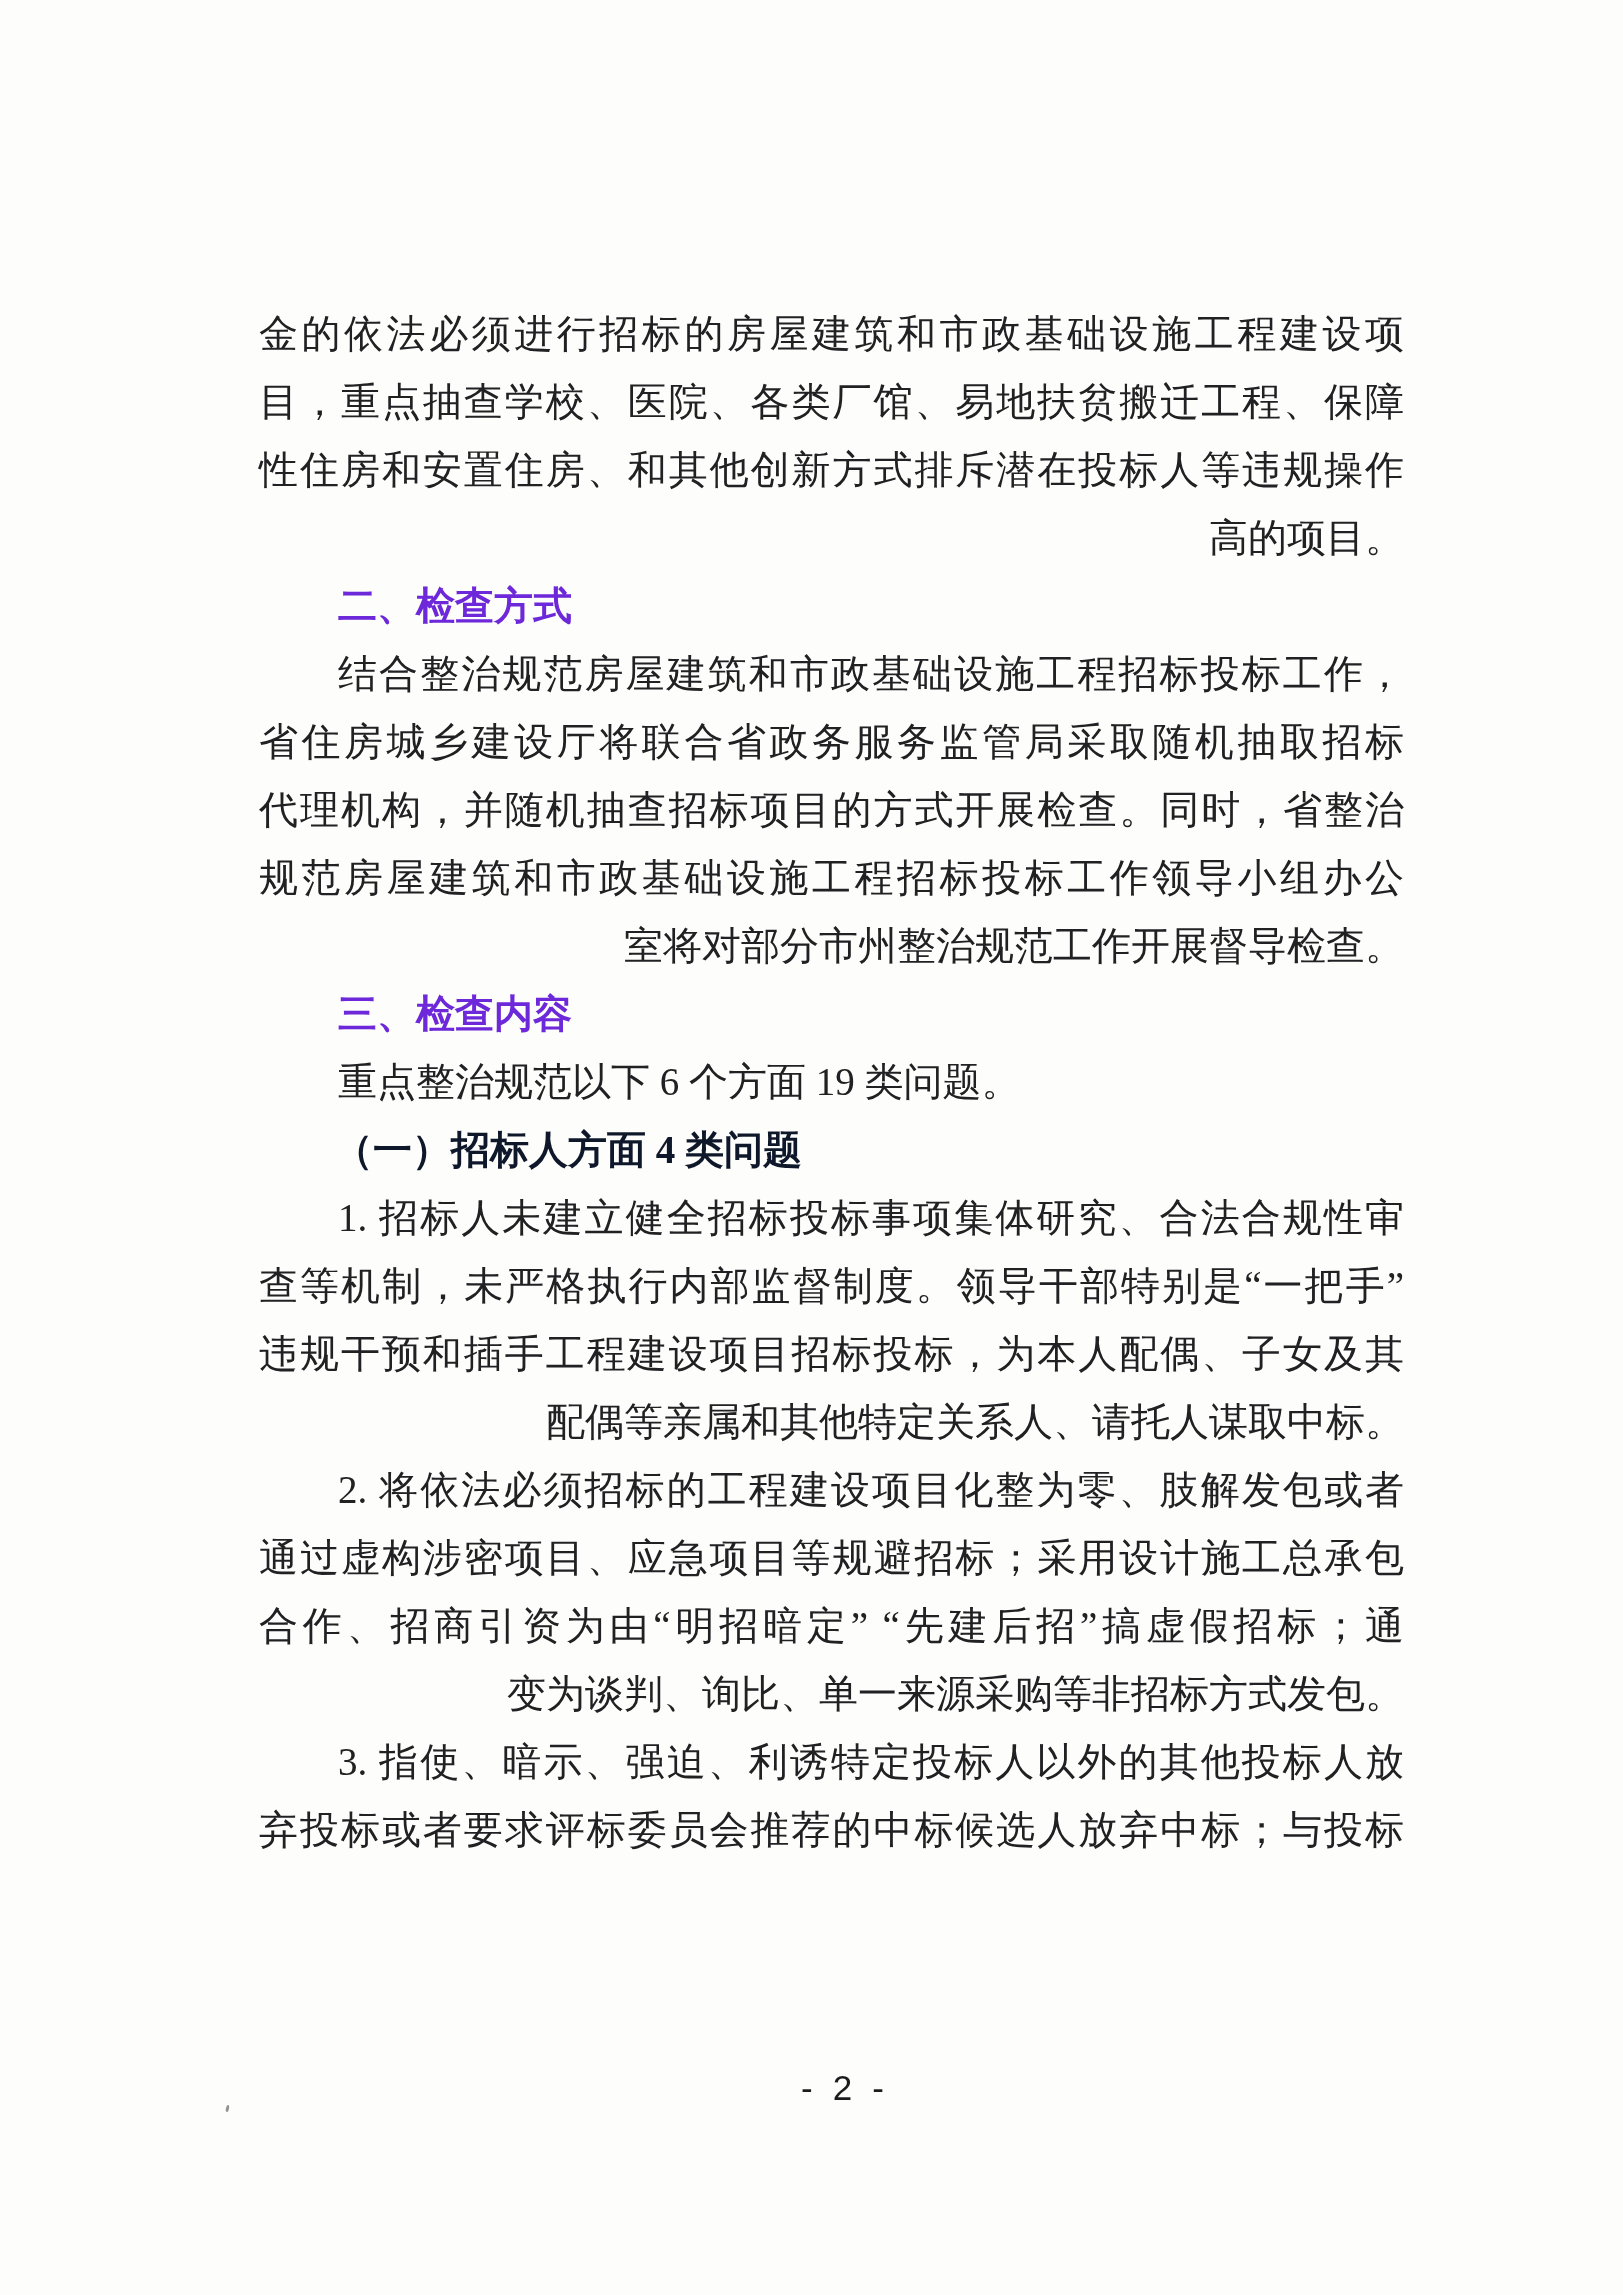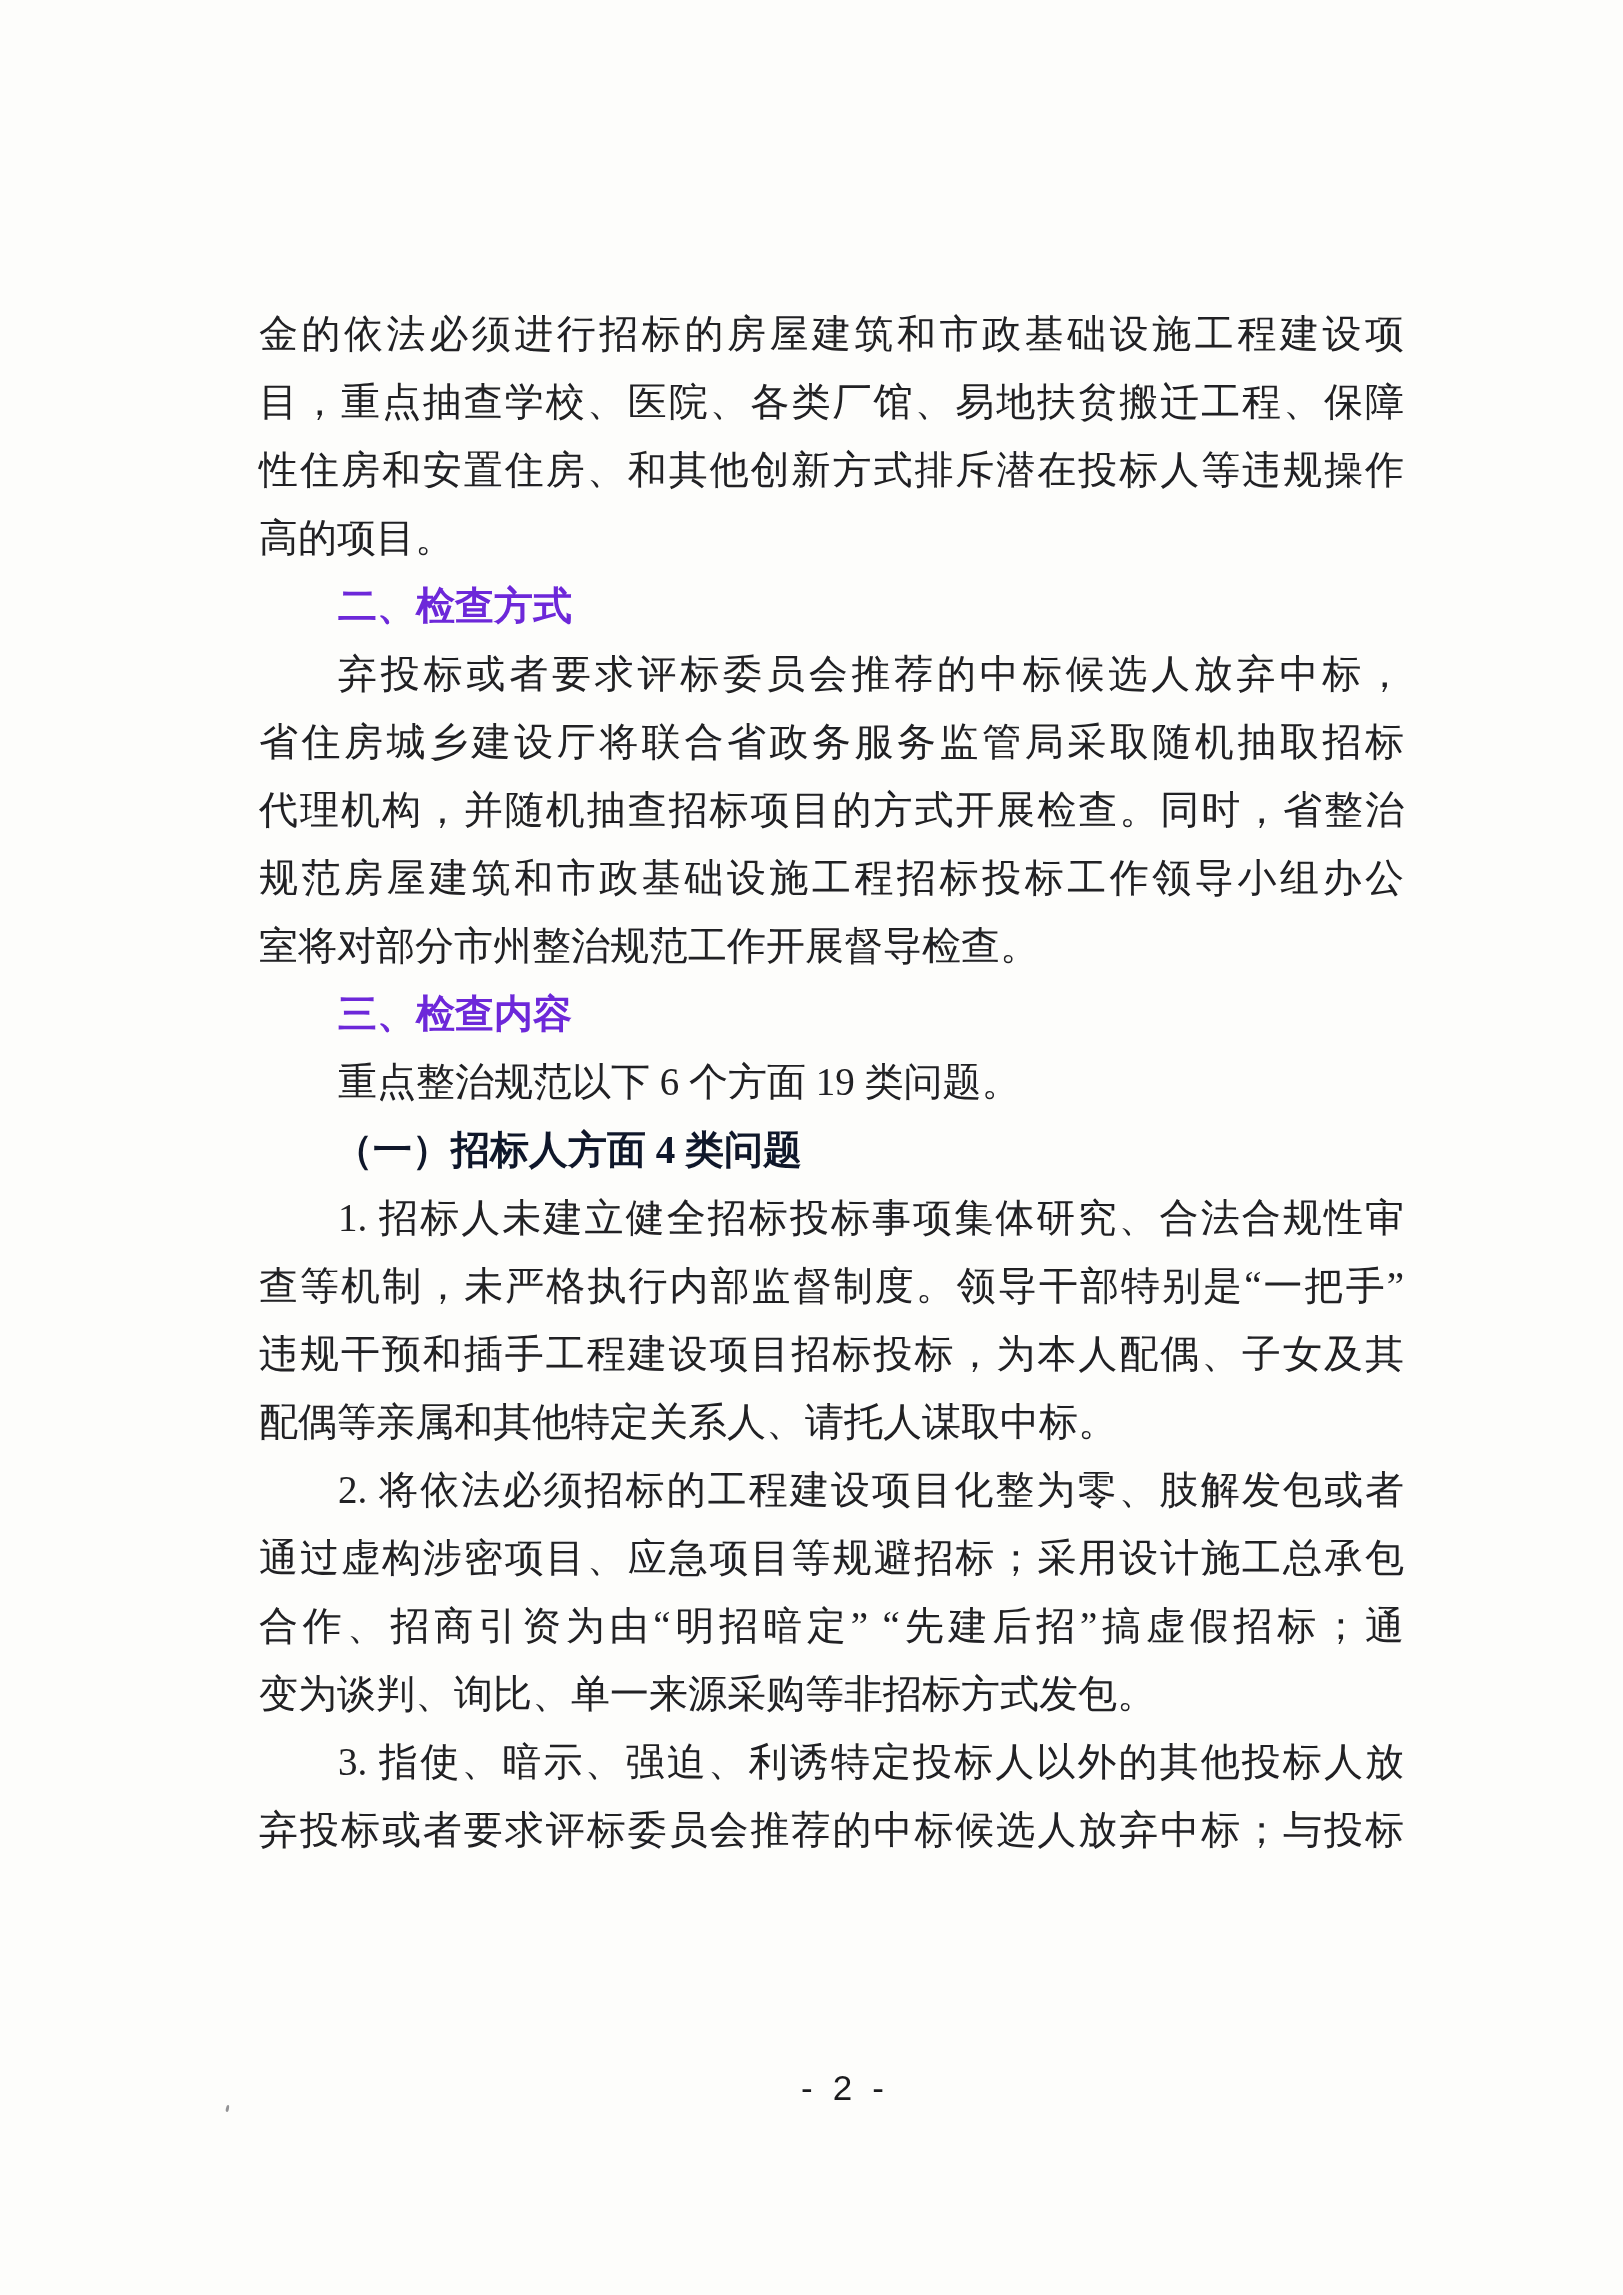--- a/index.html
+++ b/index.html
@@ -45,21 +45,21 @@
   }
   
   .para {
     padding-left: 79px;
     text-align: justify;
     text-align-last: justify;
     text-justify: inter-character;
   }
   
   .end {
-    text-align: left;
+    text-align: right;
   }
   
   .pshort {
     padding-left: 79px;
     text-align: left;
   }
   
   .h1 {
     padding-left: 79px;
     font-family: "Liberation Sans", sans-serif;
@@ -101,21 +101,21 @@
 <body>
 
 <div class="page">
 
   <div class="text-block">
     <div class="ln fill">金的依法必须进行招标的房屋建筑和市政基础设施工程建设项</div>
     <div class="ln fill">目，重点抽查学校、医院、各类厂馆、易地扶贫搬迁工程、保障</div>
     <div class="ln fill">性住房和安置住房、和其他创新方式排斥潜在投标人等违规操作</div>
     <div class="ln end">高的项目。</div>
     <div class="ln h1">二、检查方式</div>
-    <div class="ln para">弃投标或者要求评标委员会推荐的中标候选人放弃中标，</div>
+    <div class="ln para">结合整治规范房屋建筑和市政基础设施工程招标投标工作，</div>
     <div class="ln fill">省住房城乡建设厅将联合省政务服务监管局采取随机抽取招标</div>
     <div class="ln fill">代理机构，并随机抽查招标项目的方式开展检查。同时，省整治</div>
     <div class="ln fill">规范房屋建筑和市政基础设施工程招标投标工作领导小组办公</div>
     <div class="ln end">室将对部分市州整治规范工作开展督导检查。</div>
     <div class="ln h1">三、检查内容</div>
     <div class="ln pshort">重点整治规范以下 6 个方面 19 类问题。</div>
     <div class="ln h2">（一）招标人方面 4 类问题</div>
     <div class="ln para">1. 招标人未建立健全招标投标事项集体研究、合法合规性审</div>
     <div class="ln fill">查等机制，未严格执行内部监督制度。领导干部特别是“一把手”</div>
     <div class="ln fill">违规干预和插手工程建设项目招标投标，为本人配偶、子女及其</div>

